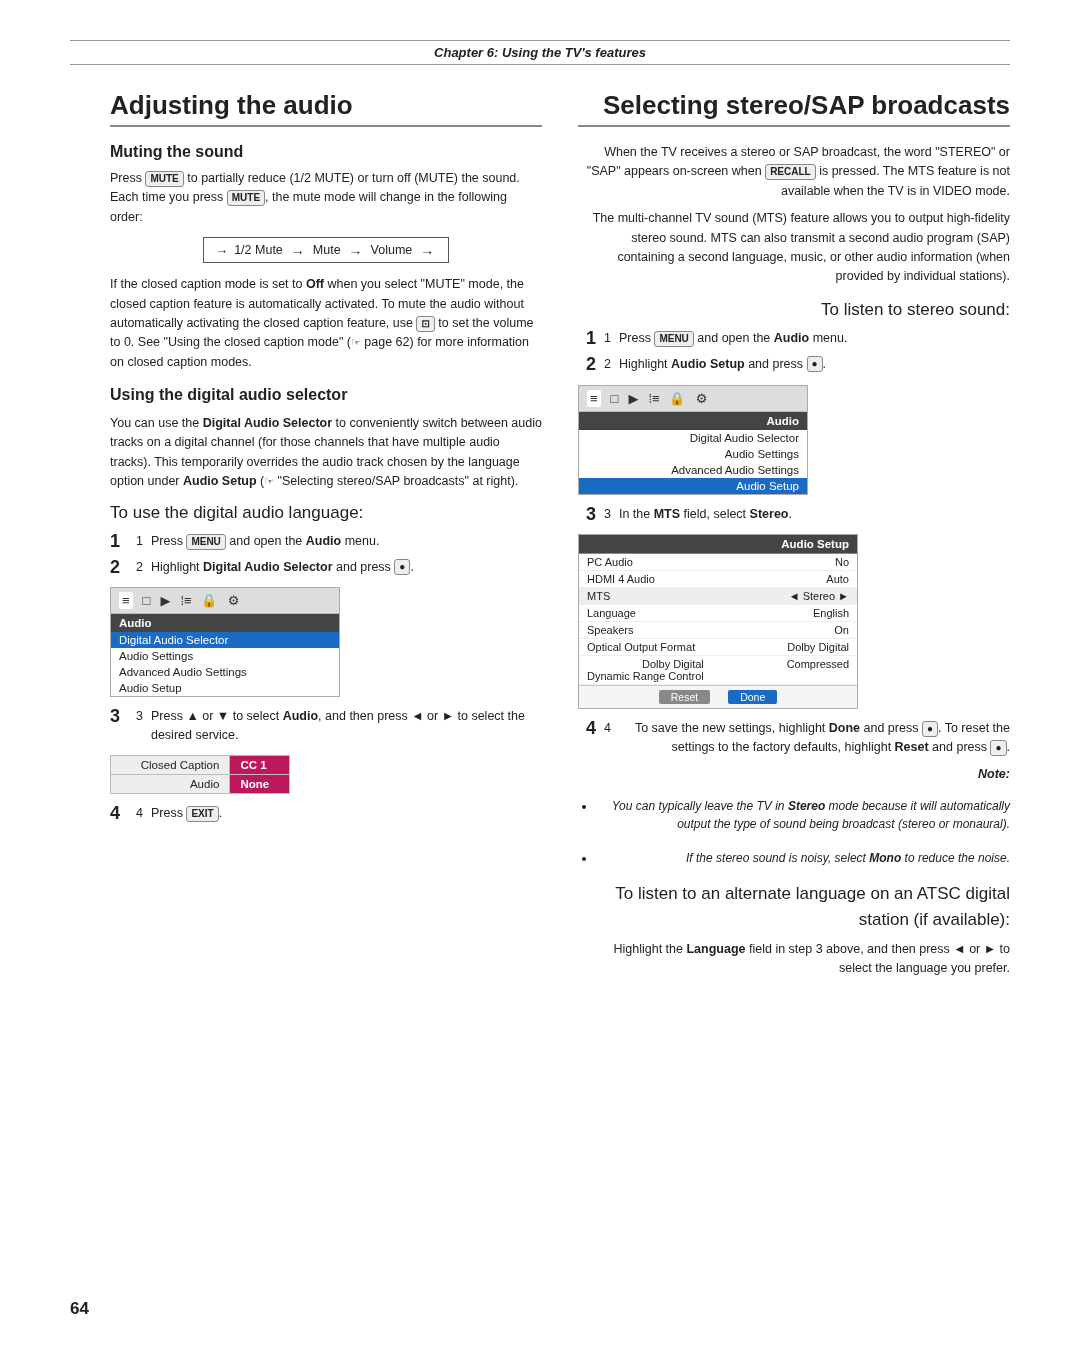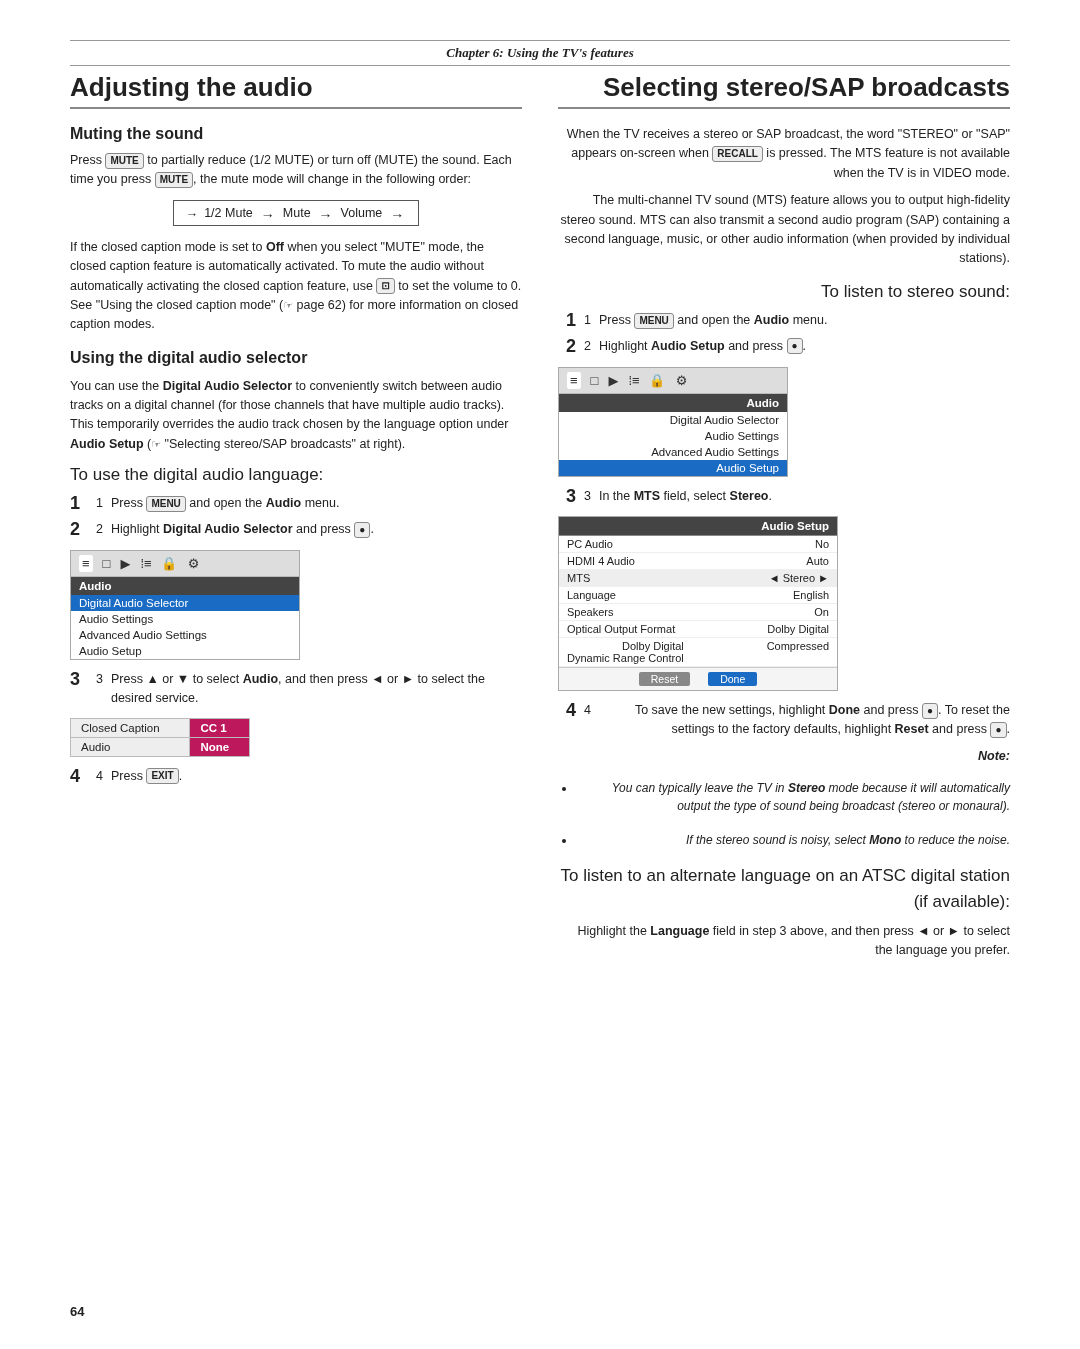--- a/index.html
+++ b/index.html
@@ -16,34 +16,34 @@
       min-height: 1349px;
       background: #fff;
       padding: 40px 70px 40px 70px;
       position: relative;
     }
     .chapter-header {
       text-align: center;
       font-style: italic;
       font-weight: bold;
       font-size: 13px;
-      margin-bottom: 6px;
+      margin-bottom: 25px;
       border-top: 1px solid #999;
       border-bottom: 1px solid #999;
       padding: 4px 0;
-      font-family: Liberation Serif, serif;
     }
     .two-col {
       display: flex;
       gap: 36px;
       align-items: flex-start;
     }
     .col-left {
       flex: 1;
       min-width: 0;
+      margin-left: 40px;
     }
     .col-right {
       flex: 1;
       min-width: 0;
       text-align: right;
     }
     h1.section-title {
       font-size: 26px;
       font-weight: bold;
       border-bottom: 2px solid #888;
@@ -151,20 +151,21 @@
       margin: 8px 0 10px 0;
       font-size: 11.5px;
       width: 180px;
     }
     .small-table td {
       border: 1px solid #bbb;
       padding: 3px 10px;
     }
     .small-table td:first-child {
       background: #eee;
+      text-align: right;
     }
     .small-table td:last-child {
       background: #be185d;
       color: #fff;
       font-weight: bold;
     }
     .inline-btn {
       display: inline-block;
       border: 1px solid #888;
       border-radius: 3px;
@@ -237,21 +238,21 @@
       padding: 1px 12px;
       border-radius: 2px;
     }
     .ast-btn.active {
       background: #1a6bc4;
     }
     .page-number {
       position: absolute;
       bottom: 30px;
       left: 70px;
-      font-size: 13px;
+      font-size: 17px;
       font-weight: bold;
     }
     .subsection-divider {
       margin: 14px 0 10px 0;
     }
     .listen-section {
       margin-top: 10px;
     }
     .alternate-lang-section {
       margin-top: 14px;

